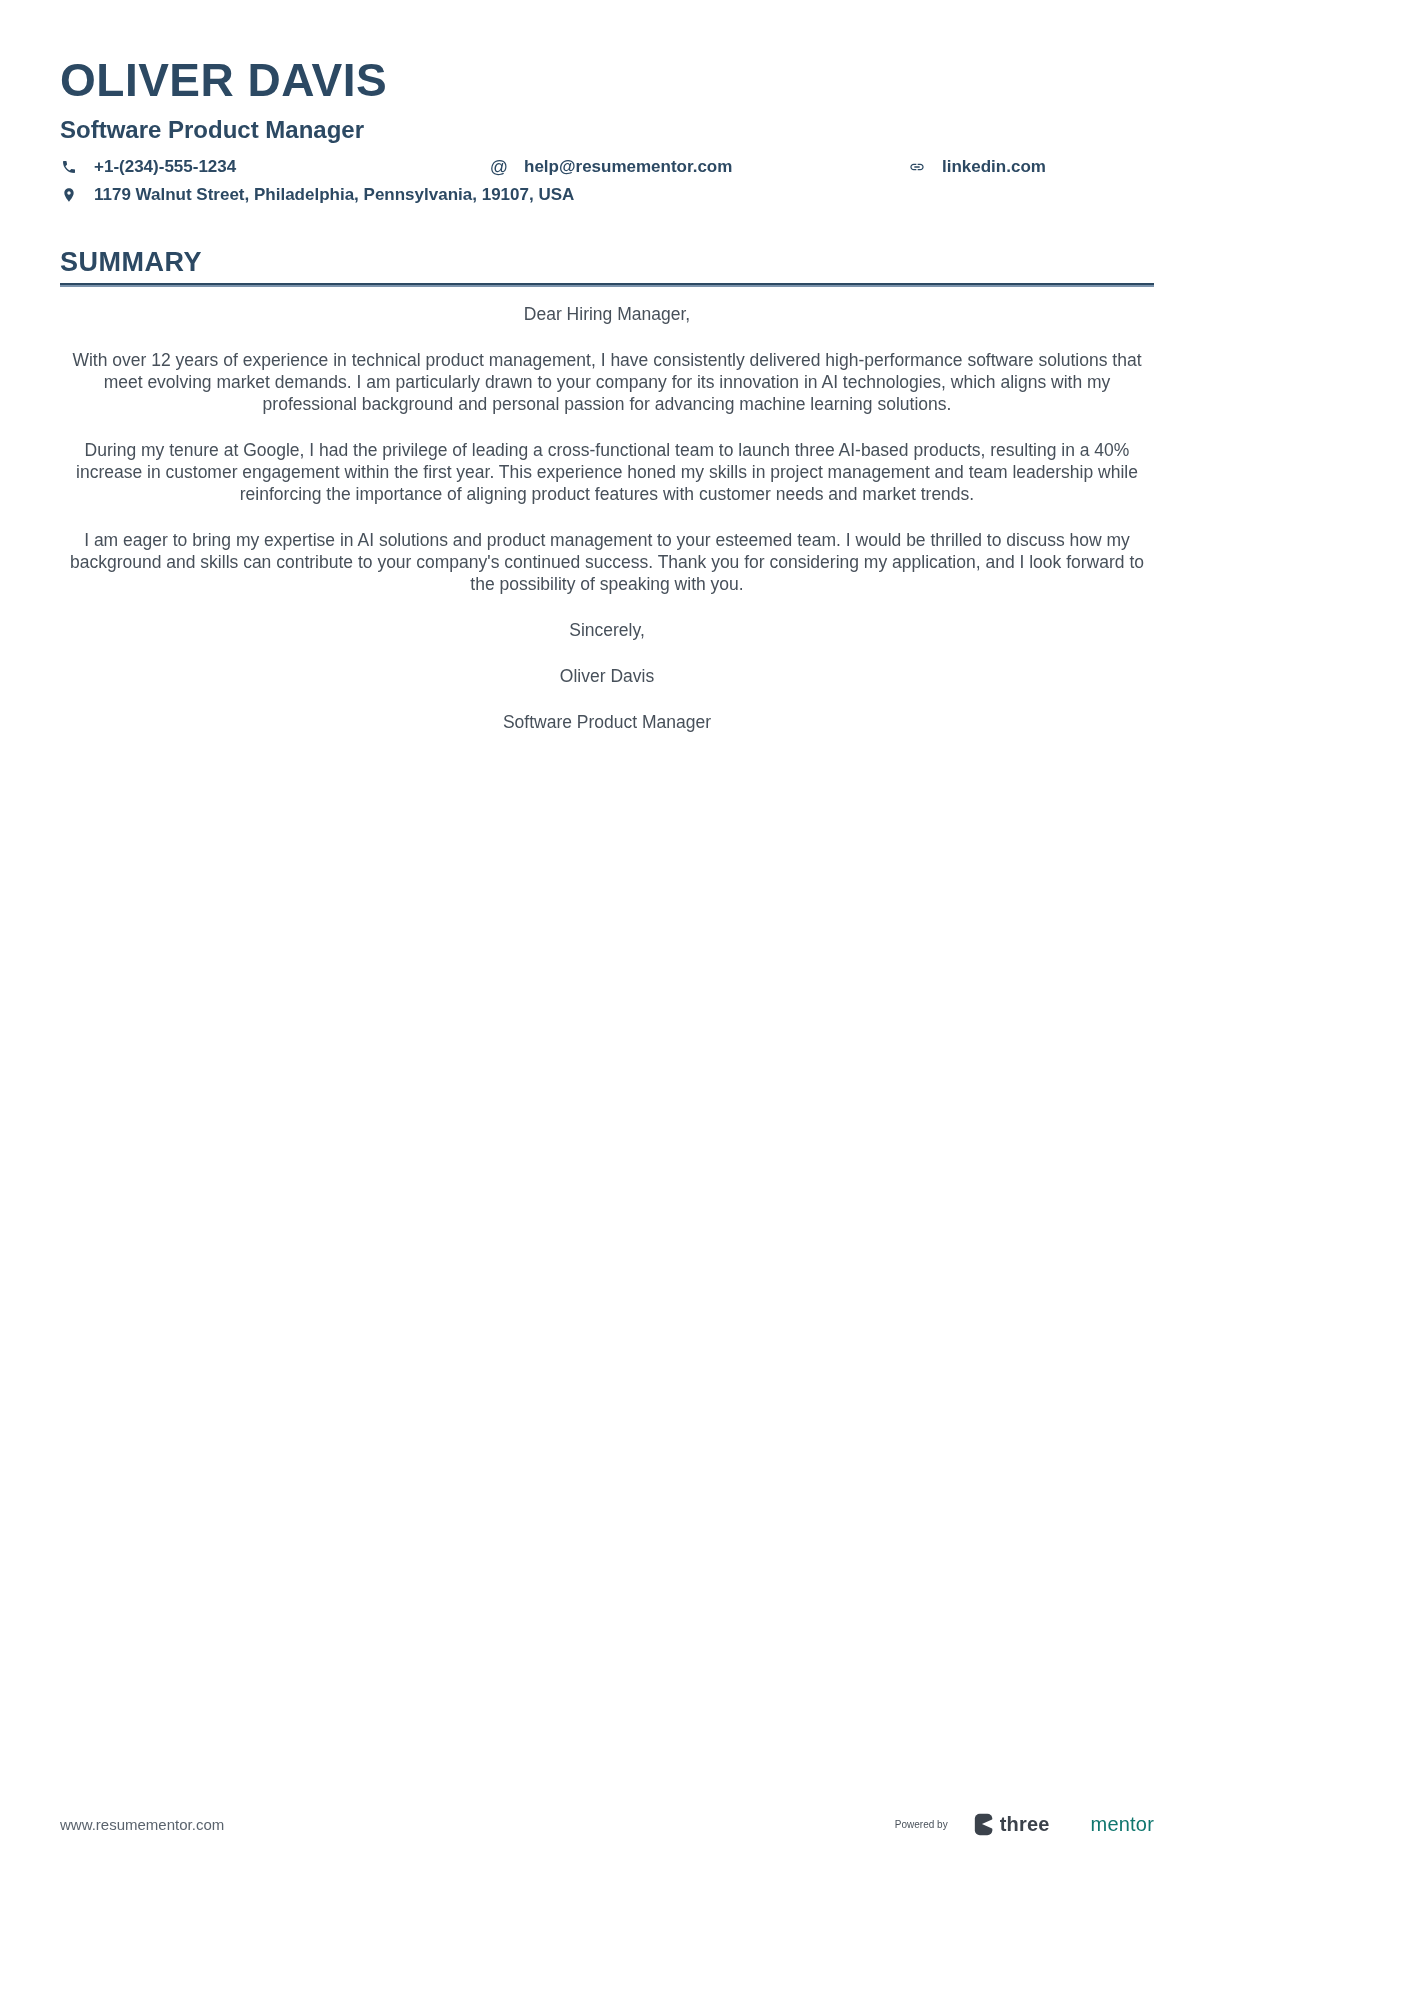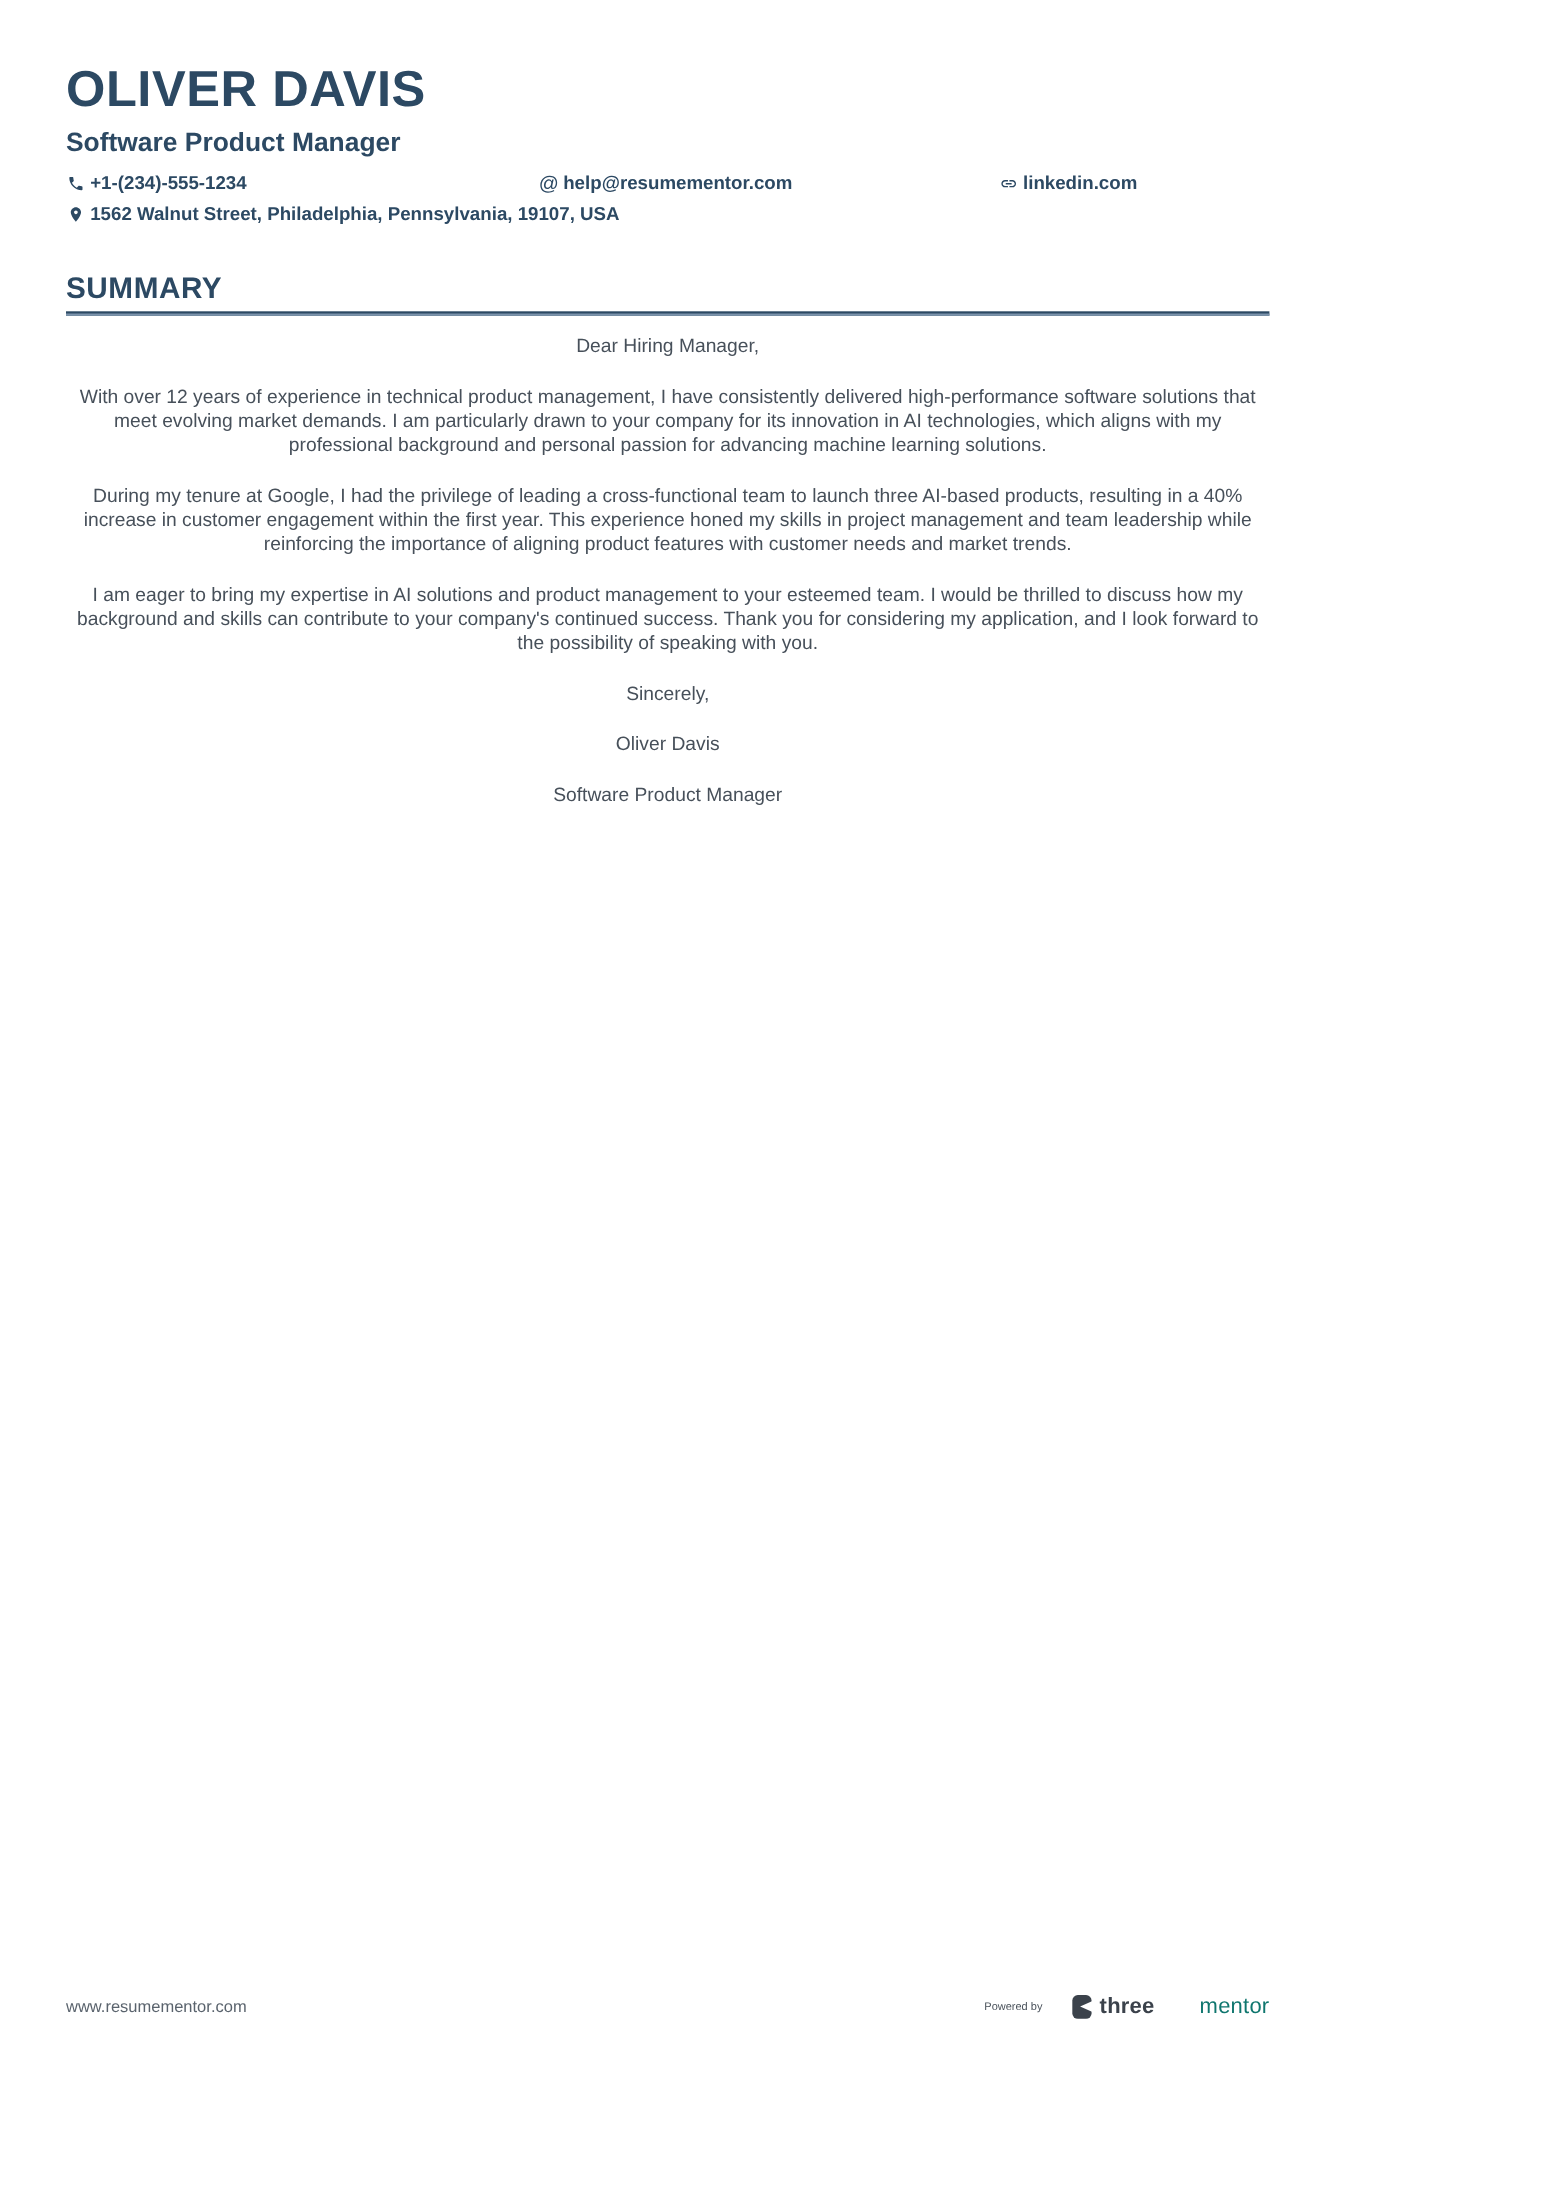--- a/index.html
+++ b/index.html
@@ -32,21 +32,21 @@
   }
   .contact-row {
     margin-top:13px;
     display:grid;
     grid-template-columns:430px 418px auto;
     align-items:center;
   }
   .contact-item {
     display:flex;
     align-items:center;
-    gap:4px;
+    gap:16px;
     font-size:17px;
     font-weight:700;
     color:#2c4963;
     white-space:nowrap;
   }
   .contact-item .icn { width:18px; height:18px; flex:0 0 auto; display:flex; align-items:center; justify-content:center; }
   .contact-item .icn svg { width:16px; height:16px; fill:#2c4963; }
   .at-glyph { font-size:18px; font-weight:400; color:#2c4963; }
   .address-row { margin-top:8px; }
   
@@ -135,21 +135,21 @@
         </div>
       </div>
 
       <div class="contact-row address-row">
         <div class="contact-item" style="grid-column:1 / span 3;">
           <span class="icn">
             <svg viewBox="0 0 24 24">
                 <path d="M12 2C8.13 2 5 5.13 5 9c0 5.25 7 13 7 13s7-7.75 7-13c0-3.87-3.13-7-7-7zm0 9.5c-1.38 0-2.5-1.12-2.5-2.5s1.12-2.5 2.5-2.5 2.5 1.12 2.5 2.5-1.12 2.5-2.5 2.5z"></path>
               </svg>
           </span>
-          <span>1562 Walnut Street, Philadelphia, Pennsylvania, 19107, USA</span>
+          <span>1179 Walnut Street, Philadelphia, Pennsylvania, 19107, USA</span>
         </div>
       </div>
     </div>
 
     <div>
       <div class="section-heading">SUMMARY</div>
       <div class="summary-rule"></div>
     </div>
 
     <div class="letter">

